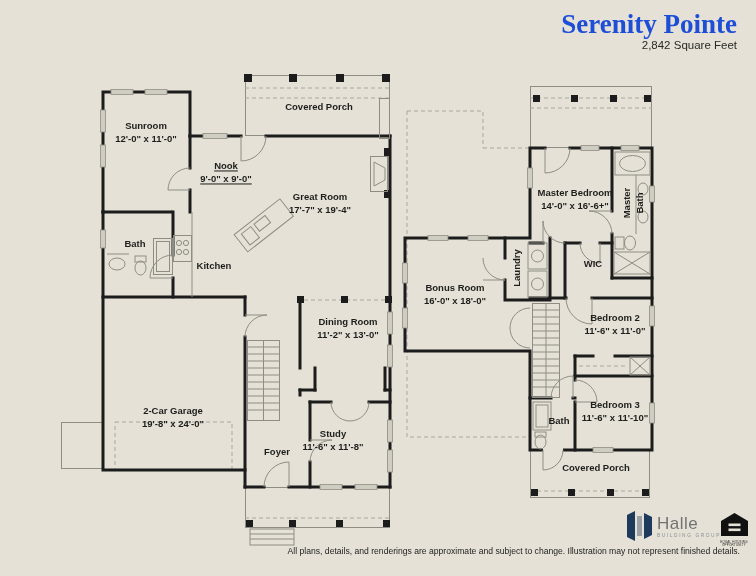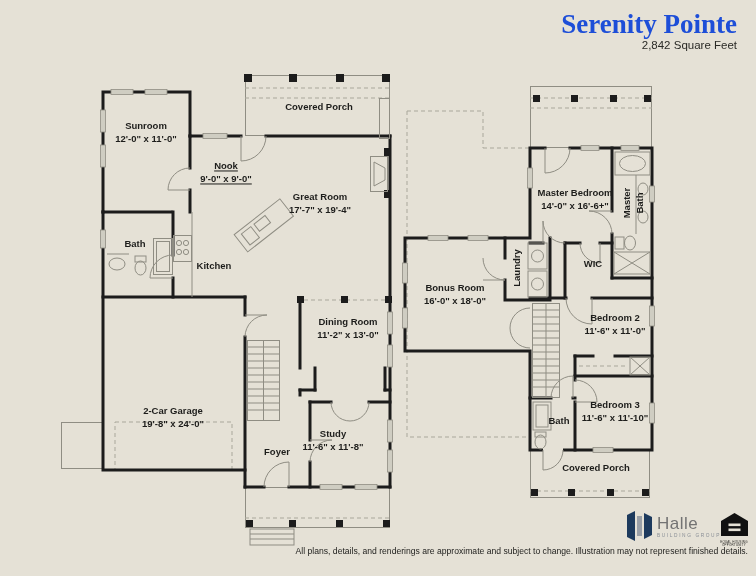--- a/index.html
+++ b/index.html
@@ -11,21 +11,21 @@
   .subline{font-size:11.5px;line-height:1.35;color:#2a2a26;}
   
   .plan{position:absolute;}
   .plan svg{display:block;}
   .room-label{position:absolute;transform:translate(-50%,-50%);text-align:center;
               font-size:9.5px;font-weight:bold;color:#1d1d1b;white-space:nowrap;line-height:1.32;}
   .room-label span{display:block;}
   .room-label.vertical{transform:translate(-50%,-50%) rotate(-90deg);}
   .room-label.vertical.wrap{white-space:normal;width:42px;}
   
-  .disclaimer{position:absolute;right:8px;top:546px;font-size:8.6px;color:#1d1d1b;margin-left:20px;}
+  .disclaimer{position:absolute;right:16px;top:546px;font-size:8.6px;color:#1d1d1b;margin-left:20px;}
   .halle{position:absolute;left:624px;top:509px;display:flex;align-items:center;height:34px;}
   .halle .txt{margin-left:3px;}
   .halle .name{font-size:17px;font-weight:normal;color:#737373;line-height:1;letter-spacing:.5px;}
   .halle .tagline{font-size:4.8px;letter-spacing:1.6px;color:#8a8f96;margin-top:1px;text-align:center;}
   .eho{position:absolute;left:719px;top:513px;width:30px;text-align:center;}
   .eho .eho-label{font-size:3px;letter-spacing:.2px;color:#1d1d1b;line-height:1.1;margin-top:1px;}
 </style>
 </head>
 <body>
 

